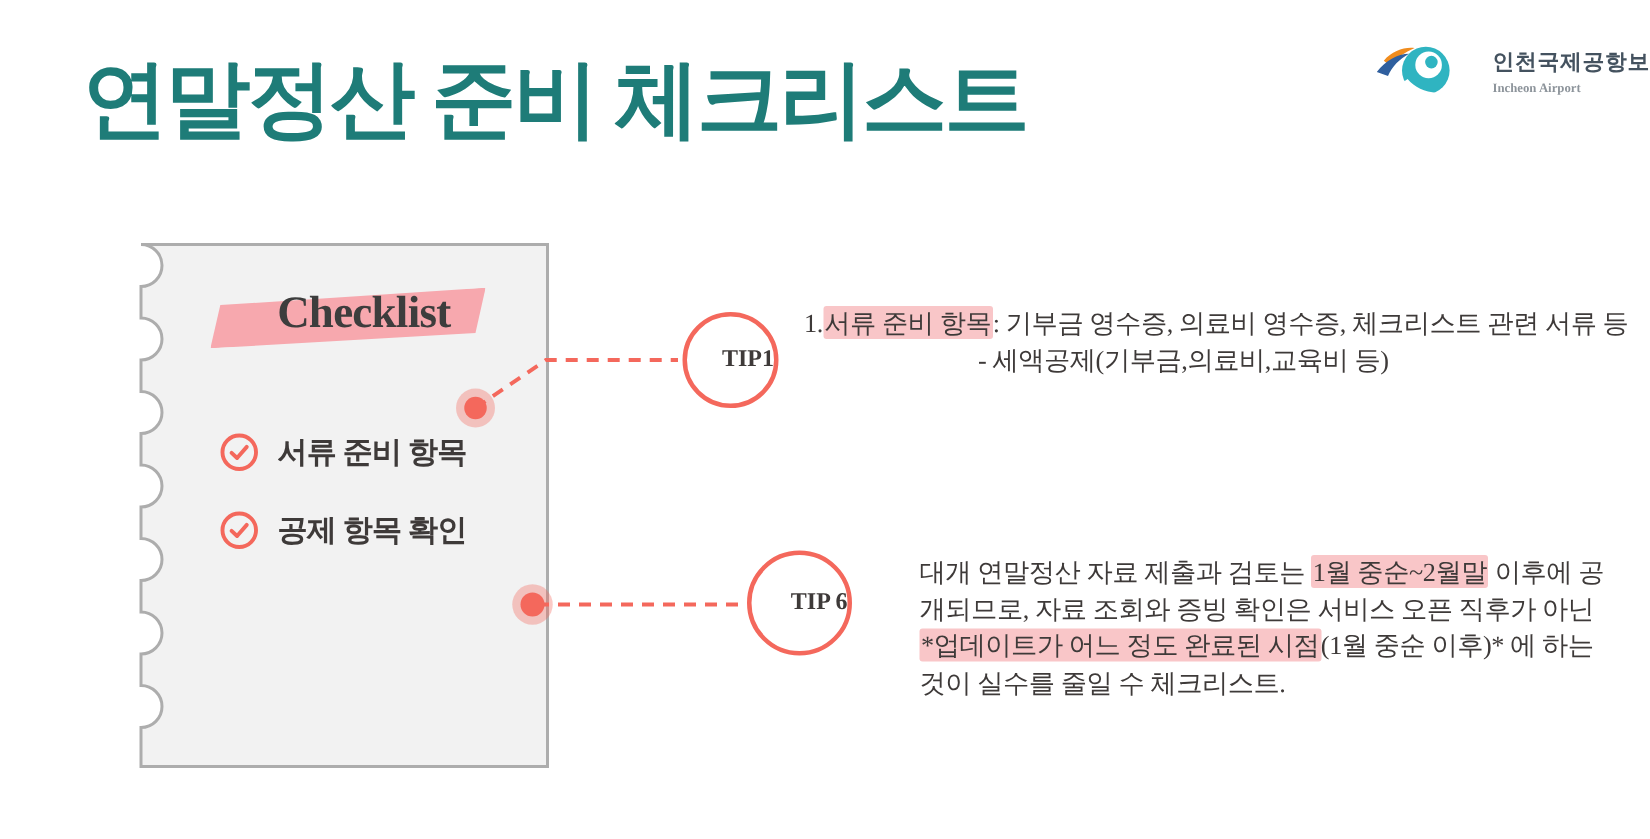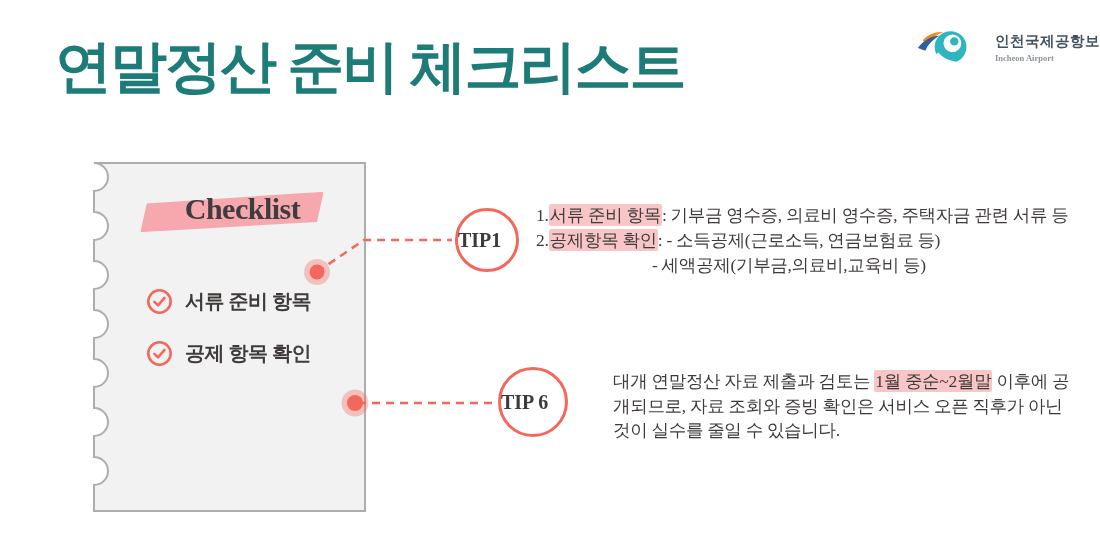--- a/index.html
+++ b/index.html
@@ -32,22 +32,22 @@
   .checklist-heading .heading-label{position:relative;z-index:1;margin-left:21px;}
   .check-items{position:absolute;left:58px;top:124px;}
   .check-item{display:flex;align-items:center;height:30px;margin-bottom:22px;}
   .check-icon{width:27px;height:27px;flex:0 0 27px;margin-right:12px;}
   .check-label{font-size:20px;font-weight:700;color:#3e3a39;white-space:nowrap;letter-spacing:-0.5px;}
   
   .connectors{position:absolute;left:0;top:0;width:1100px;height:559px;pointer-events:none;}
   
   .tip-circle{
     position:absolute;border:3px solid #f4685c;border-radius:50%;background:#fff;
-    display:flex;align-items:center;justify-content:flex-start;
-    font-size:20px;font-weight:600;color:#3e3a39;letter-spacing:0;box-sizing:border-box;
+    display:flex;align-items:center;justify-content:flex-end;
+    font-size:16px;font-weight:600;color:#3e3a39;letter-spacing:0;box-sizing:border-box;
   }
   .tip1-circle{left:455px;top:208px;width:64px;height:64px;}
   .tip2-circle{left:498px;top:367px;width:70px;height:70px;}
   
   .tip-text{position:absolute;font-size:17.5px;color:#3e3a39;letter-spacing:-0.3px;}
   .tip1-text{left:536px;top:203px;line-height:25px;}
   .tip2-text{left:613px;top:369px;line-height:24.5px;}
   .tip-line{white-space:nowrap;}
   .tip-line.indent{padding-left:116px;}
   .tip-text .hl{background:#f9c6c8;border-radius:2px;padding:1px 1px;}
@@ -110,23 +110,23 @@
   </svg>
 
   <div class="tip-circle tip1-circle">
     <span>TIP1</span>
   </div>
   <div class="tip-circle tip2-circle">
     <span>TIP 6</span>
   </div>
 
   <div class="tip-text tip1-text">
-      <div class="tip-line"><span>1.</span><span class="hl">서류 준비 항목</span><span>: 기부금 영수증, 의료비 영수증, 주택자금 관련 서류 등</span></div>
-      <div class="tip-line"><span>2.</span><span class="hl">공제항목 확인</span><span>: - 소득공제(근로소득, 연금보험료 등)</span></div>
+      <div class="tip-line"><span>1.</span><span class="hl">서류 준비 항목</span><span>: 기부금 영수증, 의료비 영수증, 체크리스트 관련 서류 등</span></div>
       <div class="tip-line indent"><span>- 세액공제(기부금,의료비,교육비 등)</span></div>
     </div>
   <div class="tip-text tip2-text">
       <div class="tip-line"><span>대개 연말정산 자료 제출과 검토는 </span><span class="hl">1월 중순~2월말</span><span> 이후에 공</span></div>
       <div class="tip-line"><span>개되므로, 자료 조회와 증빙 확인은 서비스 오픈 직후가 아닌</span></div>
-      <div class="tip-line"><span>것이 실수를 줄일 수 있습니다.</span></div>
+      <div class="tip-line"><span class="hl">*업데이트가 어느 정도 완료된 시점</span><span>(1월 중순 이후)* 에 하는</span></div>
+      <div class="tip-line"><span>것이 실수를 줄일 수 체크리스트.</span></div>
     </div>
 
 </div>
 
 </body></html>

